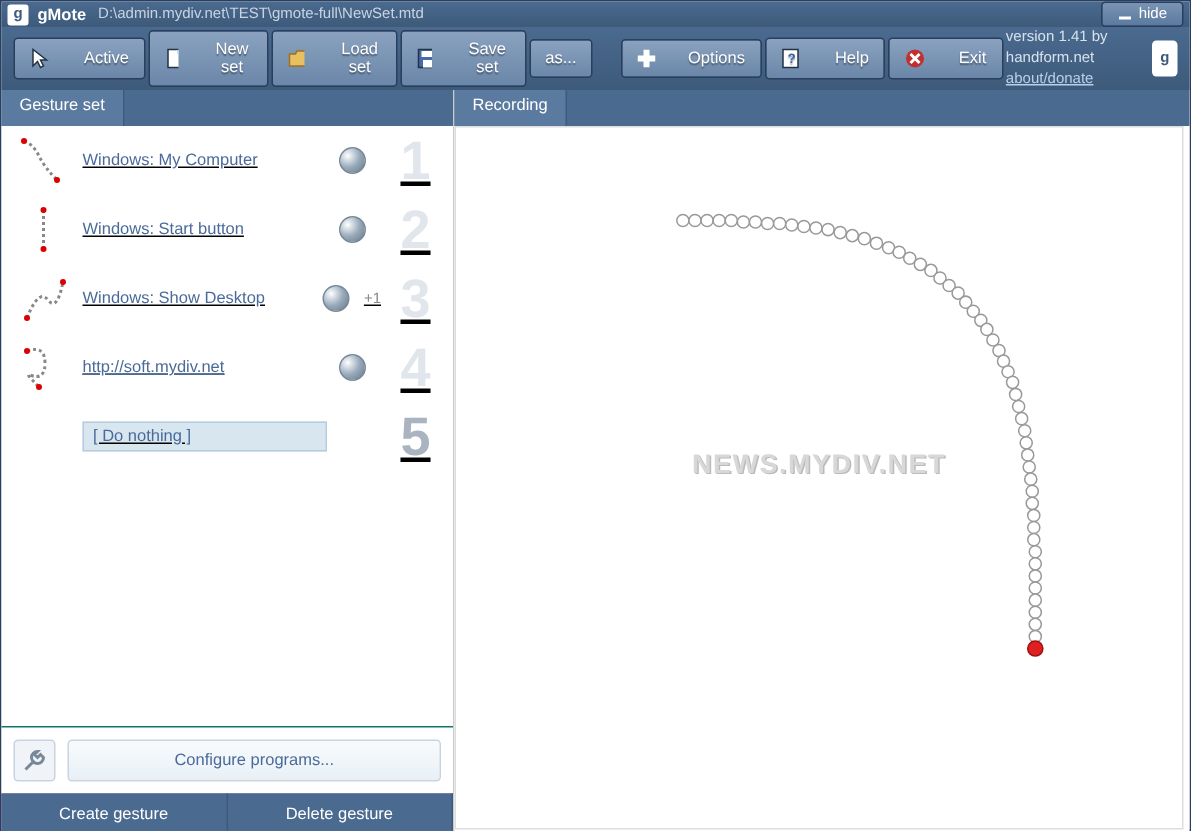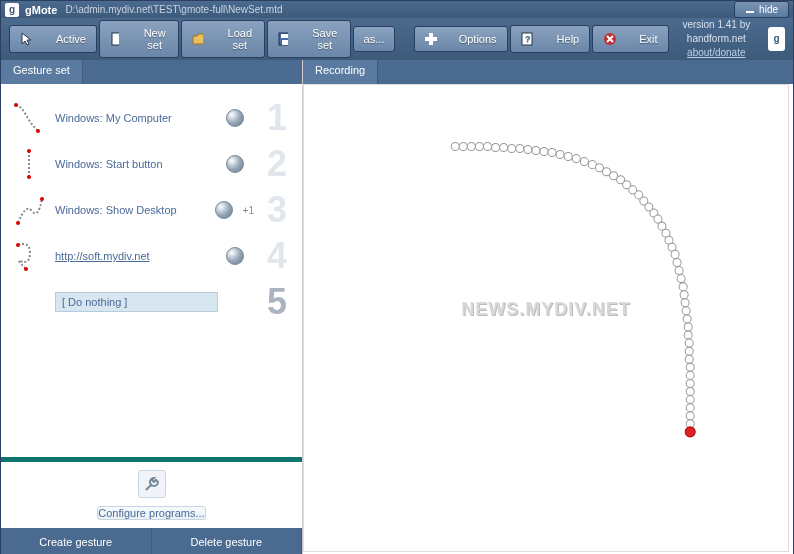--- a/index.html
+++ b/index.html
@@ -5,38 +5,38 @@
 * { box-sizing: border-box; margin: 0; padding: 0; }
 body { font-family: Tahoma, Arial, sans-serif; font-size: 11px; background: #fff; }
 .window { width: 794px; height: 554px; border: 1px solid #2a3f5f; display: flex; flex-direction: column; background: #fff; }
 .titlebar { height: 24px; background: linear-gradient(#4a6a8f, #3d5a7a); display: flex; align-items: center; padding: 0 4px; color: #fff; }
 .titlebar .logo { width: 14px; height: 14px; background: #fff; border-radius: 2px; margin-right: 6px; display: flex; align-items: center; justify-content: center; color: #3d5a7a; font-weight: bold; font-size: 10px; }
 .titlebar .appname { font-weight: bold; margin-right: 8px; }
 .titlebar .path { color: #c8d4e2; font-size: 10px; flex: 1; }
 .titlebar .hide-btn { background: linear-gradient(#7a94b3, #5a7a9f); border: 1px solid #2a3f5f; border-radius: 3px; color: #fff; padding: 2px 10px; font-size: 10px; cursor: pointer; display: flex; align-items: center; gap: 4px; }
 .toolbar { height: 56px; background: linear-gradient(#4a6a8f, #3d5a7a); display: flex; align-items: center; padding: 0 8px; gap: 2px; }
 .tbtn { background: linear-gradient(#8aa2bf, #6a86a8); border: 1px solid #2a3f5f; border-radius: 3px; color: #fff; padding: 6px 10px; font-size: 11px; cursor: pointer; display: flex; align-items: center; gap: 22px; text-shadow: 0 1px 1px rgba(0,0,0,0.4); }
-.toolbar-right { margin-left: auto; text-align: center; color: #d8e2ee; font-size: 10px; line-height: 14px; display: flex; align-items: center; gap: 6px; }
+.toolbar-right { margin-left: auto; text-align: left; color: #d8e2ee; font-size: 10px; line-height: 14px; display: flex; align-items: center; gap: 6px; }
 .toolbar-right a { color: #b8d0ea; text-decoration: underline; cursor: pointer; }
 .toolbar-right .biglogo { width: 24px; height: 24px; background: #fff; border-radius: 3px; display: flex; align-items: center; justify-content: center; color: #3d5a7a; font-weight: bold; }
 .content { flex: 1; display: flex; background: #fff; justify-content: center; }
 .left-pane { width: 302px; display: flex; flex-direction: column; border-right: 1px solid #ccc; }
 .right-pane { flex: 1; display: flex; flex-direction: column; }
 .tab-header { height: 24px; background: #4a6a8f; display: flex; }
 .tab-header .tab { background: #5a7a9f; color: #fff; padding: 4px 12px; border-right: 1px solid #3d5a7a; font-size: 11px; }
-.gesture-list { flex: 1; padding: 11px 10px; overflow: hidden; position: relative; }
+.gesture-list { flex: 1; padding: 0 10px; overflow: hidden; position: relative; text-decoration: underline; }
 .gesture-row { display: flex; align-items: center; height: 46px; gap: 8px; }
 .gesture-row .thumb { width: 36px; height: 36px; display: flex; align-items: center; justify-content: center; }
 .gesture-row .label { flex: 1; color: #4a6a9a; font-size: 11px; }
 .gesture-row .label.link { text-decoration: underline; cursor: pointer; }
 .gesture-row .label.selected { background: #d8e6f0; border: 1px solid #b8cce0; padding: 3px 6px; color: #4a6a9a; }
 .gesture-row .orb { width: 18px; height: 18px; border-radius: 50%; background: radial-gradient(circle at 30% 30%, #fff, #9ab, #678); border: 1px solid #789; cursor: pointer; }
 .gesture-row .plus { color: #888; font-size: 10px; margin-left: 2px; }
 .gesture-row .num { font-size: 36px; font-weight: bold; color: #e0e6ec; width: 30px; text-align: center; }
-.configure-area { padding: 8px; border-top: 5px solid #0f766e; display: flex; align-items: center; gap: 8px; flex-direction: column; }
+.configure-area { padding: 8px; border-top: 1px solid #0f766e; display: flex; align-items: center; gap: 8px; }
 .wrench-btn { width: 28px; height: 28px; border: 1px solid #c8d4e0; border-radius: 3px; background: #f0f4f8; display: flex; align-items: center; justify-content: center; cursor: pointer; }
 .configure-btn { flex: 1; height: 28px; border: 1px solid #c8d4e0; border-radius: 3px; background: linear-gradient(#f8fbfd,#e8f0f6); color: #4a6a9a; font-size: 11px; cursor: pointer; }
 .bottom-btns { height: 28px; background: #701a75; display: flex; }
 .bottom-btns .bbtn { flex: 1; background: #4a6a8f; color: #fff; border: none; border-right: 1px solid #3d5a7a; font-size: 11px; cursor: pointer; }
 .recording-area { flex: 1; background: #fff; border: 1px solid #ddd; margin: 0 4px 4px 0; position: relative; }
 .watermark { position: absolute; top: 50%; left: 50%; transform: translate(-50%, -90%); color: #d8d8d8; font-size: 18px; font-weight: bold; letter-spacing: 1px; text-shadow: 1px 1px 0 #bbb; }
 </style>
 </head>
 <body>
 

